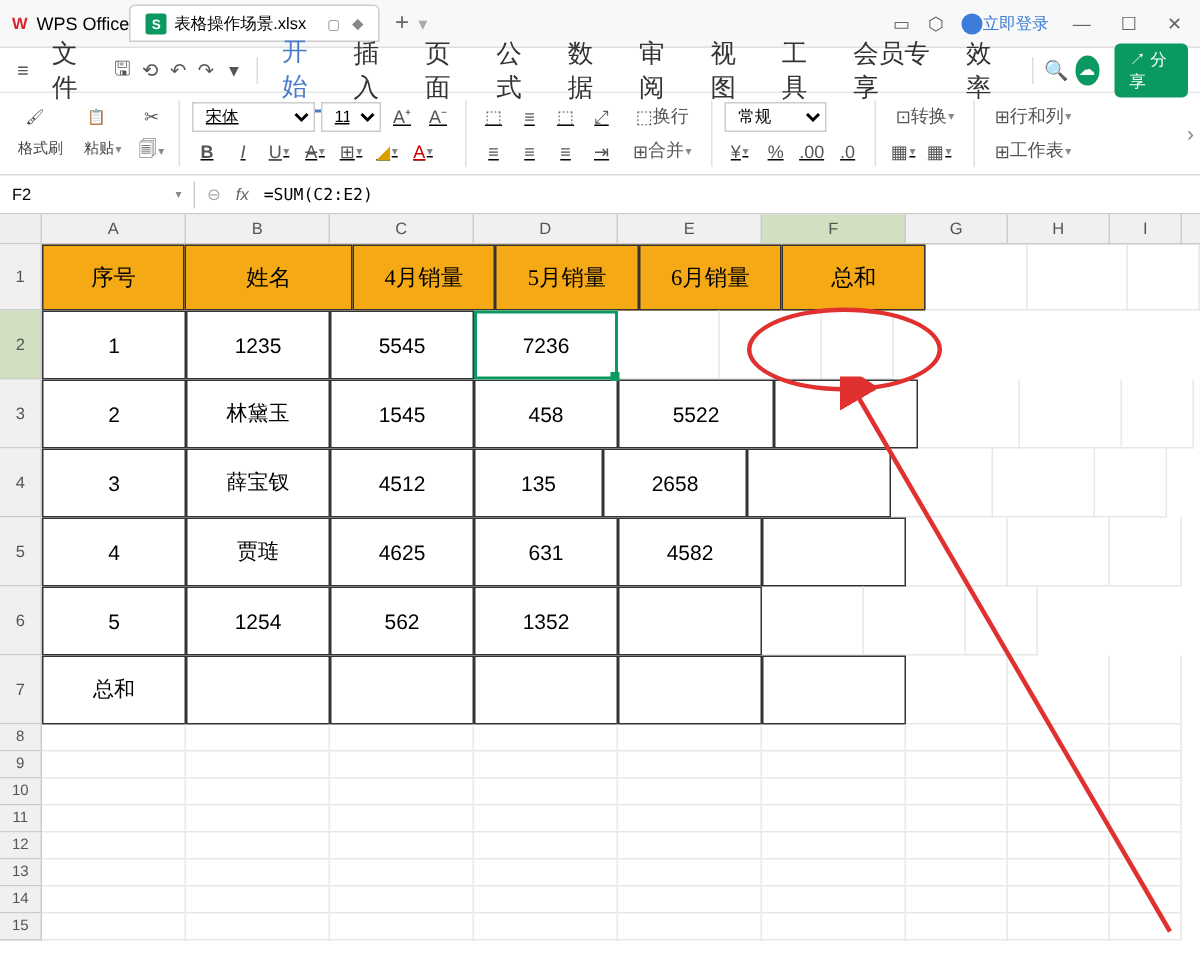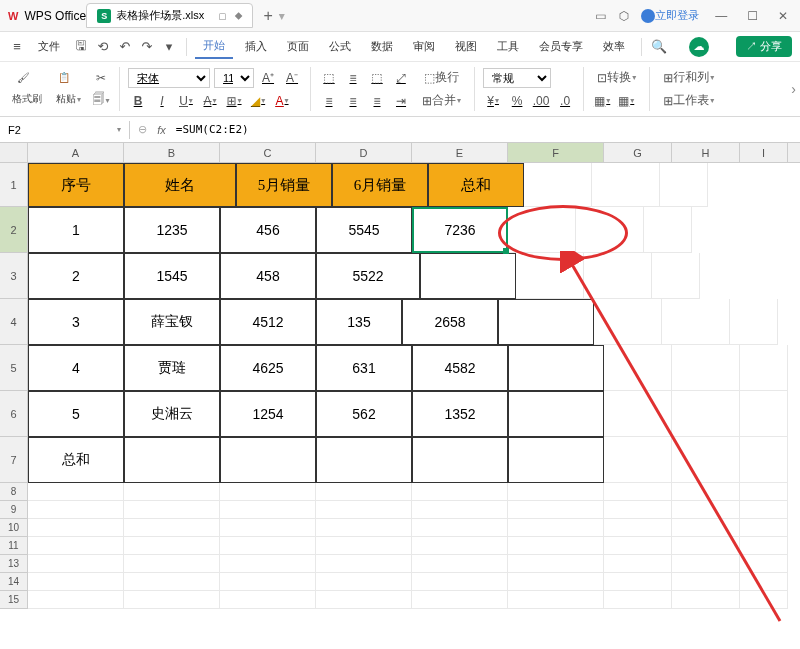--- a/index.html
+++ b/index.html
@@ -13,21 +13,21 @@
     .tab-add { margin-left: 10px; color: #666; font-size: 16px; cursor: pointer; }
     .titlebar-right { margin-left: auto; display: flex; align-items: center; gap: 12px; color: #666; }
     .login-link { color: #3b7dd8; font-size: 11px; display: flex; align-items: center; gap: 0; }
     .login-avatar { width: 14px; height: 14px; background: #3b7dd8; border-radius: 50%; }
     .win-btn { cursor: pointer; font-size: 12px; color: #666; padding: 2px 4px; }
     
     
     .menubar { height: 30px; display: flex; align-items: center; padding: 0 8px; border-bottom: 1px solid #e8e8e8; gap: 4px; }
     .menu-icon { width: 18px; height: 18px; display: inline-flex; align-items: center; justify-content: center; color: #555; cursor: pointer; font-size: 13px; }
     .menu-sep { width: 1px; height: 18px; background: #ddd; margin: 0 4px; }
-    .menu-tab { padding: 4px 8px; font-size: 11px; color: #333; cursor: pointer; }
+    .menu-tab { padding: 4px 8px; font-size: 17px; color: #333; cursor: pointer; }
     .menu-tab.active { color: #4a7bc8; border-bottom: 2px solid #4a7bc8; }
     .share-btn { margin-left: auto; background: #0a9960; color: #fff; padding: 3px 10px; border-radius: 4px; font-size: 11px; cursor: pointer; }
     .cloud-icon { width: 20px; height: 20px; background: #0a9960; border-radius: 50%; display: flex; align-items: center; justify-content: center; color: #fff; font-size: 11px; margin-right: 6px; }
     
     
     .ribbon { height: 55px; border-bottom: 1px solid #d8d8d8; display: flex; align-items: center; padding: 3px 8px; gap: 6px; position: relative; }
     .ribbon-sep { width: 1px; height: 44px; background: #e0e0e0; margin: 0 2px; }
     .ribbon-btn-lg { display: flex; flex-direction: column; align-items: center; font-size: 10px; color: #444; cursor: pointer; padding: 2px 4px; }
     .ribbon-btn-lg svg, .ribbon-btn-lg .ico { width: 20px; height: 20px; }
     .ribbon-row { display: flex; align-items: center; gap: 4px; text-decoration: underline; }
@@ -235,42 +235,43 @@
     <div class="col-h sel" style="width:96px">F</div>
     <div class="col-h" style="width:68px">G</div>
     <div class="col-h" style="width:68px">H</div>
     <div class="col-h" style="width:48px">I</div>
   </div>
 
   <div class="row" style="height:44px">
     <div class="row-h">1</div>
     <div class="cell th-cell" style="width:96px">序号</div>
     <div class="cell th-cell" style="width:112px">姓名</div>
+    <div class="cell th-cell" style="width:96px">4月销量</div>
     <div class="cell th-cell" style="width:96px">5月销量</div>
     <div class="cell th-cell" style="width:96px">6月销量</div>
     <div class="cell th-cell" style="width:96px">总和</div>
     <div class="cell" style="width:68px"></div>
     <div class="cell" style="width:68px"></div>
     <div class="cell" style="width:48px"></div>
   </div>
 
   <div class="row" style="height:46px">
     <div class="row-h sel">2</div>
     <div class="cell td-cell" style="width:96px">1</div>
     <div class="cell td-cell" style="width:96px">1235</div>
-    <div class="cell td-cell" style="width:96px">456</div>
     <div class="cell td-cell" style="width:96px">5545</div>
     <div class="cell td-cell sel-cell" style="width:96px">7236<div class="sel-handle"></div></div>
     <div class="cell" style="width:68px"></div>
     <div class="cell" style="width:68px"></div>
     <div class="cell" style="width:48px"></div>
   </div>
   <div class="row" style="height:46px">
     <div class="row-h">3</div>
     <div class="cell td-cell" style="width:96px">2</div>
+    <div class="cell td-cell" style="width:96px">林黛玉</div>
     <div class="cell td-cell" style="width:96px">1545</div>
     <div class="cell td-cell" style="width:96px">458</div>
     <div class="cell td-cell" style="width:104px">5522</div>
     <div class="cell td-cell" style="width:96px"></div>
     <div class="cell" style="width:68px"></div>
     <div class="cell" style="width:68px"></div>
     <div class="cell" style="width:48px"></div>
   </div>
   <div class="row" style="height:46px">
     <div class="row-h">4</div>
@@ -292,21 +293,20 @@
     <div class="cell td-cell" style="width:96px">631</div>
     <div class="cell td-cell" style="width:96px">4582</div>
     <div class="cell td-cell" style="width:96px"></div>
     <div class="cell" style="width:68px"></div>
     <div class="cell" style="width:68px"></div>
     <div class="cell" style="width:48px"></div>
   </div>
   <div class="row" style="height:46px">
     <div class="row-h">6</div>
     <div class="cell td-cell" style="width:96px">5</div>
-    <div class="cell td-cell" style="width:96px">史湘云</div>
     <div class="cell td-cell" style="width:96px">1254</div>
     <div class="cell td-cell" style="width:96px">562</div>
     <div class="cell td-cell" style="width:96px">1352</div>
     <div class="cell td-cell" style="width:96px"></div>
     <div class="cell" style="width:68px"></div>
     <div class="cell" style="width:68px"></div>
     <div class="cell" style="width:48px"></div>
   </div>
 
   <div class="row" style="height:46px">
@@ -354,20 +354,32 @@
         <div class="cell" style="width:96px"></div>
         <div class="cell" style="width:96px"></div>
         <div class="cell" style="width:96px"></div>
         <div class="cell" style="width:96px"></div>
         <div class="cell" style="width:68px"></div>
         <div class="cell" style="width:68px"></div>
         <div class="cell" style="width:48px"></div>
       </div>
       <div class="row small-row">
         <div class="row-h">11</div>
+        <div class="cell" style="width:96px"></div>
+        <div class="cell" style="width:96px"></div>
+        <div class="cell" style="width:96px"></div>
+        <div class="cell" style="width:96px"></div>
+        <div class="cell" style="width:96px"></div>
+        <div class="cell" style="width:96px"></div>
+        <div class="cell" style="width:68px"></div>
+        <div class="cell" style="width:68px"></div>
+        <div class="cell" style="width:48px"></div>
+      </div>
+      <div class="row small-row">
+        <div class="row-h">12</div>
         <div class="cell" style="width:96px"></div>
         <div class="cell" style="width:96px"></div>
         <div class="cell" style="width:96px"></div>
         <div class="cell" style="width:96px"></div>
         <div class="cell" style="width:96px"></div>
         <div class="cell" style="width:96px"></div>
         <div class="cell" style="width:68px"></div>
         <div class="cell" style="width:68px"></div>
         <div class="cell" style="width:48px"></div>
       </div>

